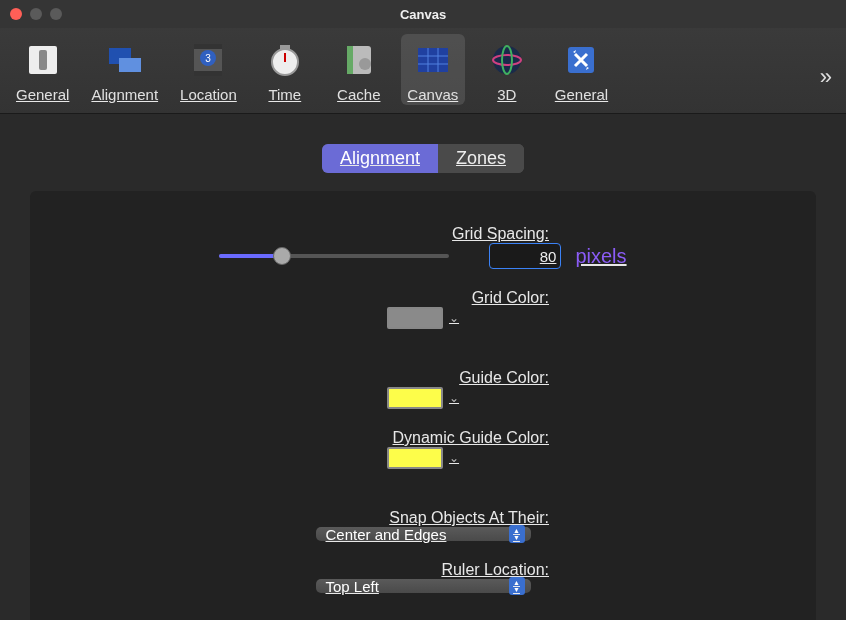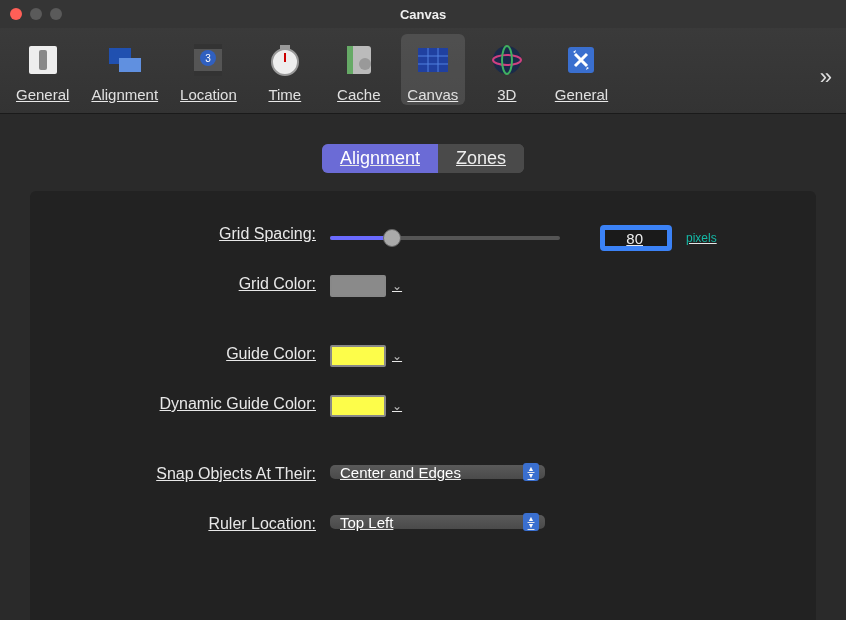--- a/index.html
+++ b/index.html
@@ -100,23 +100,24 @@
       color: #fff;
     }
     .form-area {
       background: #222222;
       border-radius: 6px;
       padding: 14px 20px 60px 20px;
       margin-top: -18px;
     }
     .row {
       display: flex;
-      align-items: flex-start;
+      align-items: center;
       margin: 20px 0;
       min-height: 30px;
+      flex-direction: column;
     }
     .row.gap-top { margin-top: 40px; }
     .label {
       width: 280px;
       text-align: right;
       padding-right: 14px;
       font-size: 16px;
       color: #e8e8e8;
     }
     .controls {
@@ -152,33 +153,33 @@
       transform: translate(-50%, -50%);
       width: 18px; height: 18px;
       border-radius: 50%;
       background: #aaa;
       border: 1px solid #666;
     }
     .value-box {
       width: 72px;
       height: 26px;
       background: #1a1a1a;
-      border: 5px solid #3b82f6;
+      border: 1px solid #3b82f6;
       border-radius: 4px;
       color: #eee;
       text-align: right;
-      padding: 2px 24px;
+      padding: 2px 4px;
       font-size: 15px;
       display: flex;
       align-items: center;
       justify-content: flex-end;
     }
     .unit {
-      font-size: 12px;
-      color: #14b8a6;
+      font-size: 20px;
+      color: #8b5cf6;
       margin-left: 4px;
     }
     .color-well {
       display: flex;
       align-items: center;
       gap: 6px;
     }
     .swatch {
       width: 56px;
       height: 22px;

